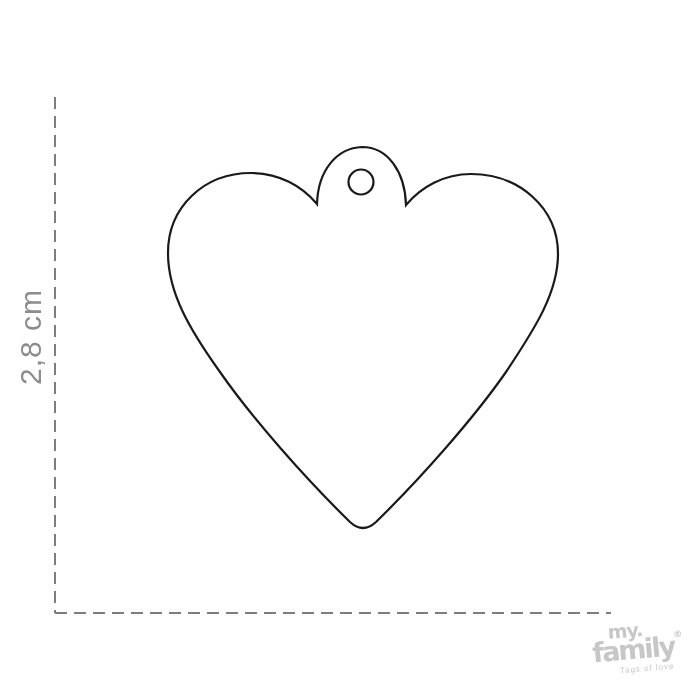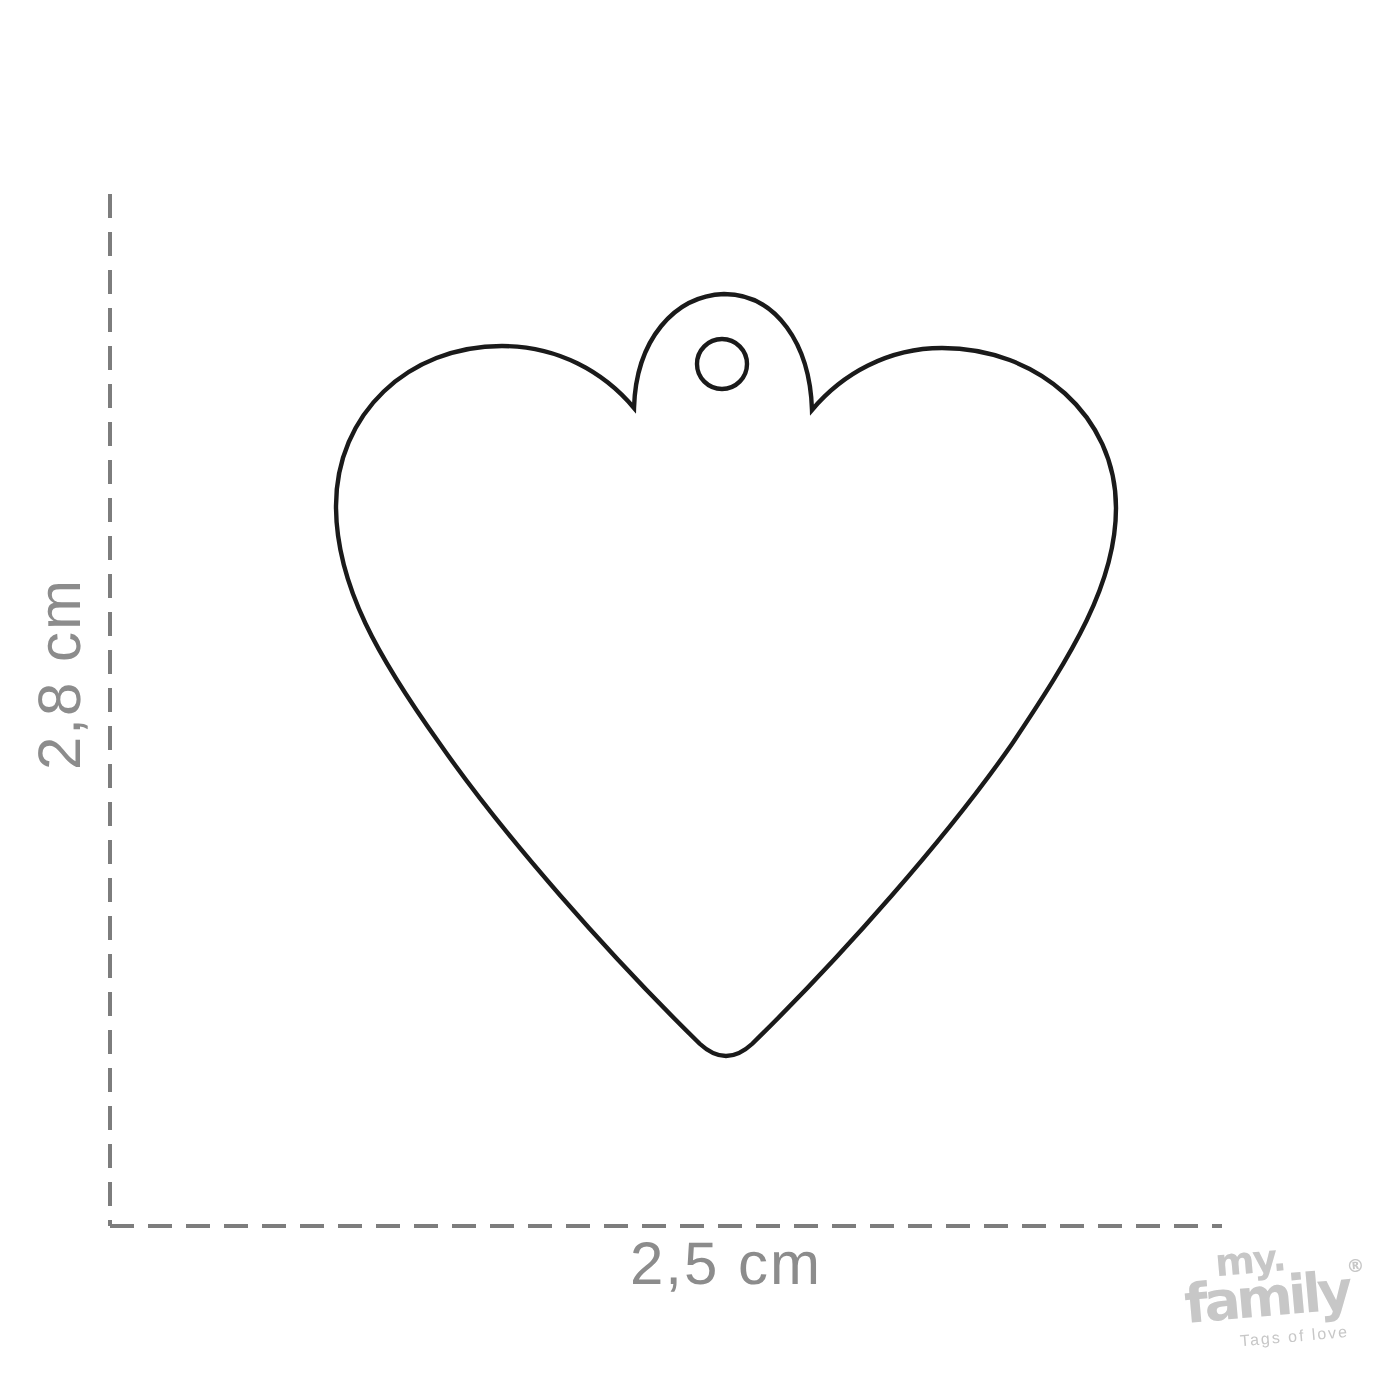--- a/index.html
+++ b/index.html
@@ -103,21 +103,20 @@
              C 444 174, 421 187, 406 205
              C 405 172, 388 147, 362 147
              C 337 148, 318 170, 317 204
              Z" fill="#ffffff" stroke="#1a1a1a" stroke-width="2.2" stroke-linejoin="miter"></path>
 
     <circle cx="361" cy="182" r="12.5" fill="#ffffff" stroke="#1a1a1a" stroke-width="2.2"></circle>
   </svg>
 
   <div class="dim-label height">2,8 cm</div>
 
-  <div class="dim-label width">2,5 cm</div>
 
   <div class="brand-logo">
     <div class="logo-line1"><span>my</span><span>.</span></div>
     <div class="logo-line2"><span>family</span><span class="logo-reg">®</span></div>
     <div class="logo-tagline">Tags of love</div>
   </div>
 
 </div>
 
 </body></html>

